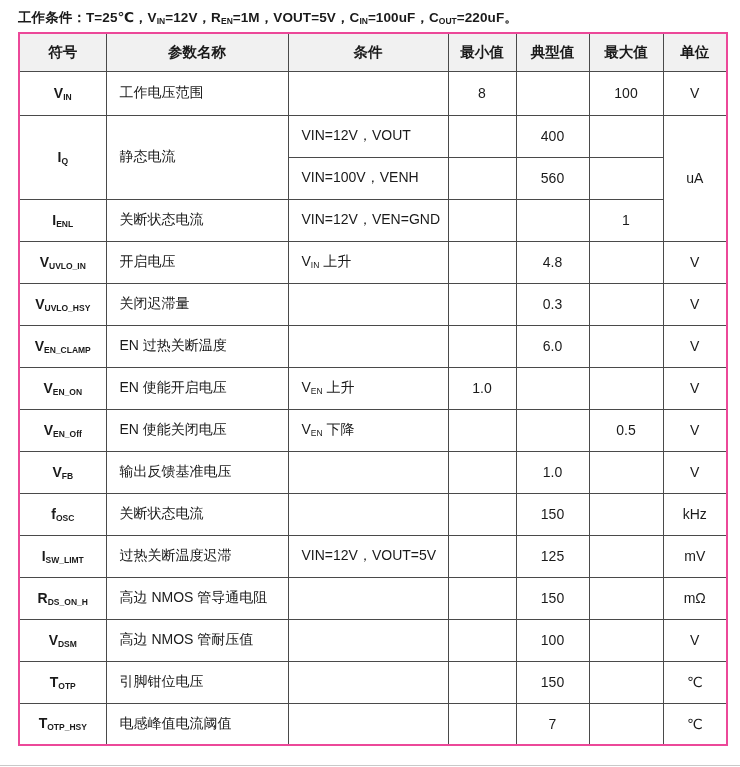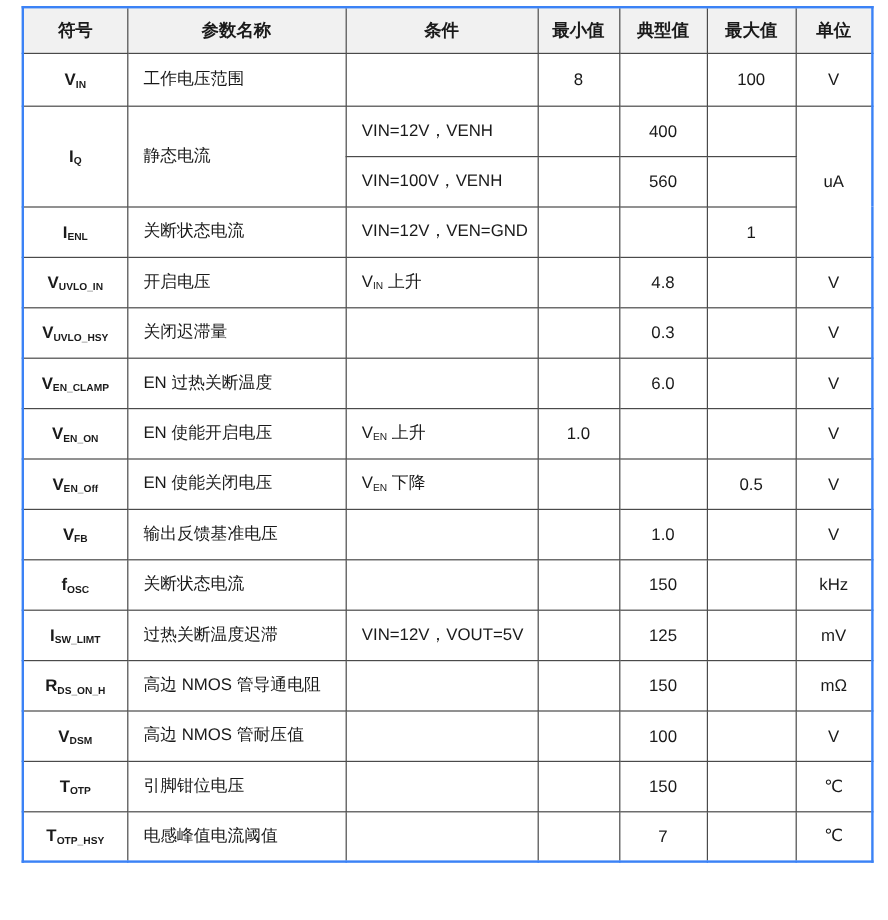--- a/index.html
+++ b/index.html
@@ -29,21 +29,21 @@
     font-size: 8.5px;
     font-weight: 600;
     vertical-align: -2px;
     letter-spacing: 0;
   }
   table.spec {
     border-collapse: collapse;
     table-layout: fixed;
     width: 708px;
     margin: 5px 0 0 18px;
-    border: 2px solid #3b82f6;
+    border: 2px solid #ec4899;
   }
   .spec th, .spec td {
     border: 1px solid #4a4a4a;
     overflow: hidden;
     box-sizing: border-box;
   }
   .spec th {
     height: 38px;
     background: #f1f1f1;
     font-size: 14.5px;
@@ -78,20 +78,21 @@
     width: 740px;
     height: 1px;
     background: #c9c9c9;
   }
 </style>
 </head>
 <body>
 
 <div class="page">
 
+  <div class="conditions">工作条件：T=25℃，V<sub>IN</sub>=12V，R<sub>EN</sub>=1M，VOUT=5V，C<sub>IN</sub>=100uF，C<sub>OUT</sub>=220uF。</div>
 
   <table class="spec">
     <colgroup>
       <col style="width:87px">
         <col style="width:182px">
         <col style="width:160px">
       <col style="width:68px">
         <col style="width:73px">
         <col style="width:74px">
         <col style="width:64px">
@@ -115,21 +116,21 @@
         <td class="c-cond"></td>
         <td class="c-num">8</td>
         <td class="c-num"></td>
         <td class="c-num">100</td>
         <td class="c-unit">V</td>
       </tr>
 
       <tr class="r r-sub">
         <td class="c-sym" rowspan="2">I<sub>Q</sub></td>
         <td class="c-param" rowspan="2">静态电流</td>
-        <td class="c-cond">VIN=12V，VENH</td>
+        <td class="c-cond">VIN=12V，VOUT</td>
         <td class="c-num"></td>
         <td class="c-num">400</td>
         <td class="c-num"></td>
         <td class="c-unit" rowspan="3">uA</td>
       </tr>
 
       <tr class="r r-sub">
         <td class="c-cond">VIN=100V，VENH</td>
         <td class="c-num"></td>
         <td class="c-num">560</td>

